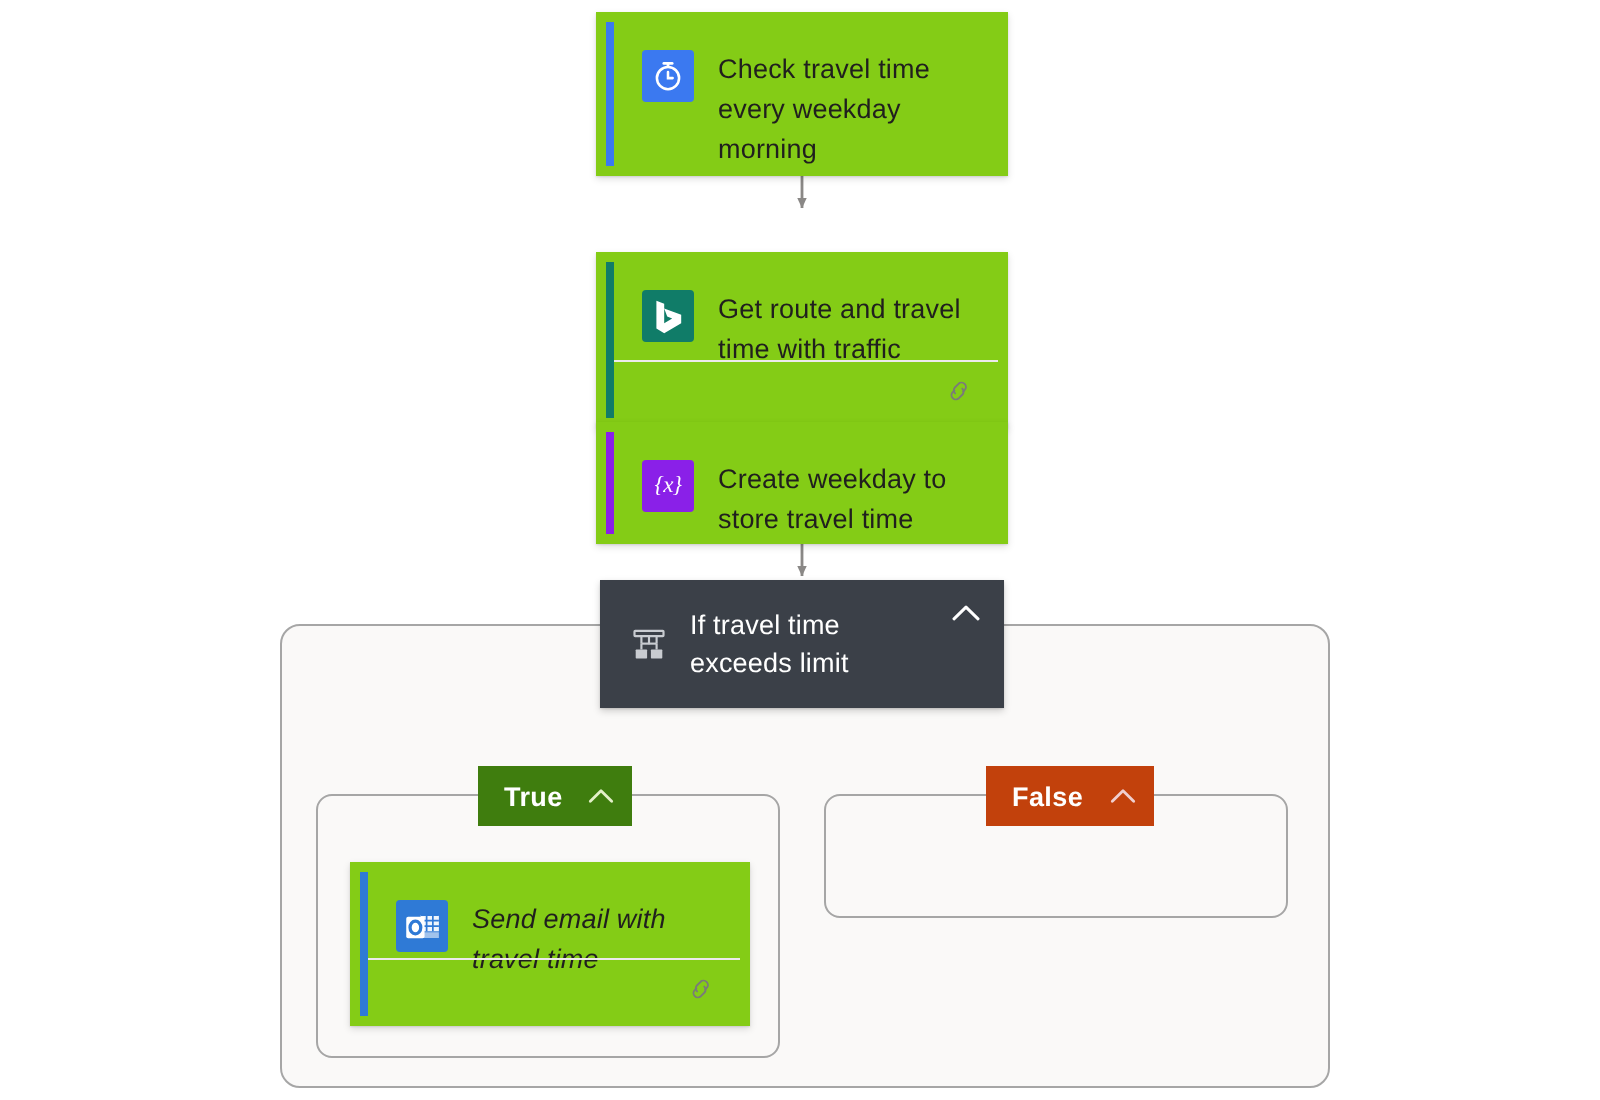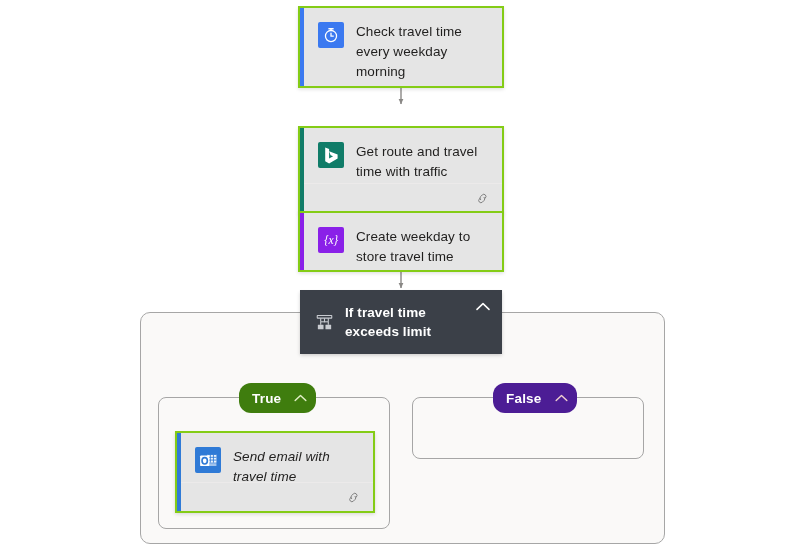--- a/index.html
+++ b/index.html
@@ -29,22 +29,22 @@
     left: 0; top: 0;
     width: 800px;
     height: 550px;
     pointer-events: none;
     z-index: 1;
   }
 
   
   .card {
     position: absolute;
-    background: #e5e5e5;
-    border: 2px solid #84cc16;
+    background: #84cc16;
+    border: 5px solid #84cc16;
     box-shadow: 0 1.6px 3.6px rgba(0,0,0,0.13), 0 0.3px 0.9px rgba(0,0,0,0.10);
     box-sizing: border-box;
     z-index: 3;
   }
   .card .accent {
     position: absolute;
     left: 0; top: 0; bottom: 0;
     width: 4px;
   }
   .card-head {
@@ -101,21 +101,21 @@
     margin-left: 12px;
     margin-right: 9px;
     display: flex;
     align-items: center;
     justify-content: center;
   }
   .cond-title {
     font-size: 13.5px;
     line-height: 19px;
     color: #ffffff;
-    font-weight: 700;
+    font-weight: 400;
     letter-spacing: 0.1px;
     flex: 1 1 auto;
   }
   .cond-chev {
     width: 26px;
     flex: 0 0 26px;
     display: flex;
     align-items: flex-start;
     justify-content: center;
     align-self: flex-start;
@@ -143,35 +143,34 @@
 
   
   .pill {
     position: absolute;
     height: 30px;
     display: flex;
     align-items: center;
     padding: 0 9px 0 13px;
     box-sizing: border-box;
     z-index: 5;
-    border-radius: 12px;
   }
   .pill-label {
     font-size: 13.5px;
     font-weight: 700;
     color: #ffffff;
     letter-spacing: 0.2px;
   }
   .pill-chev {
     margin-left: 13px;
     display: flex;
     align-items: center;
   }
   .pill-true  { background: #3f7d0e; }
-  .pill-false { background: #4c1d95; }
+  .pill-false { background: #c2410c; }
 
   .link-ico { display: block; }
 </style>
 </head>
 <body>
 
 <div id="canvas">
 
   <svg id="wires" width="800" height="550" viewBox="0 0 800 550">
     <defs>

